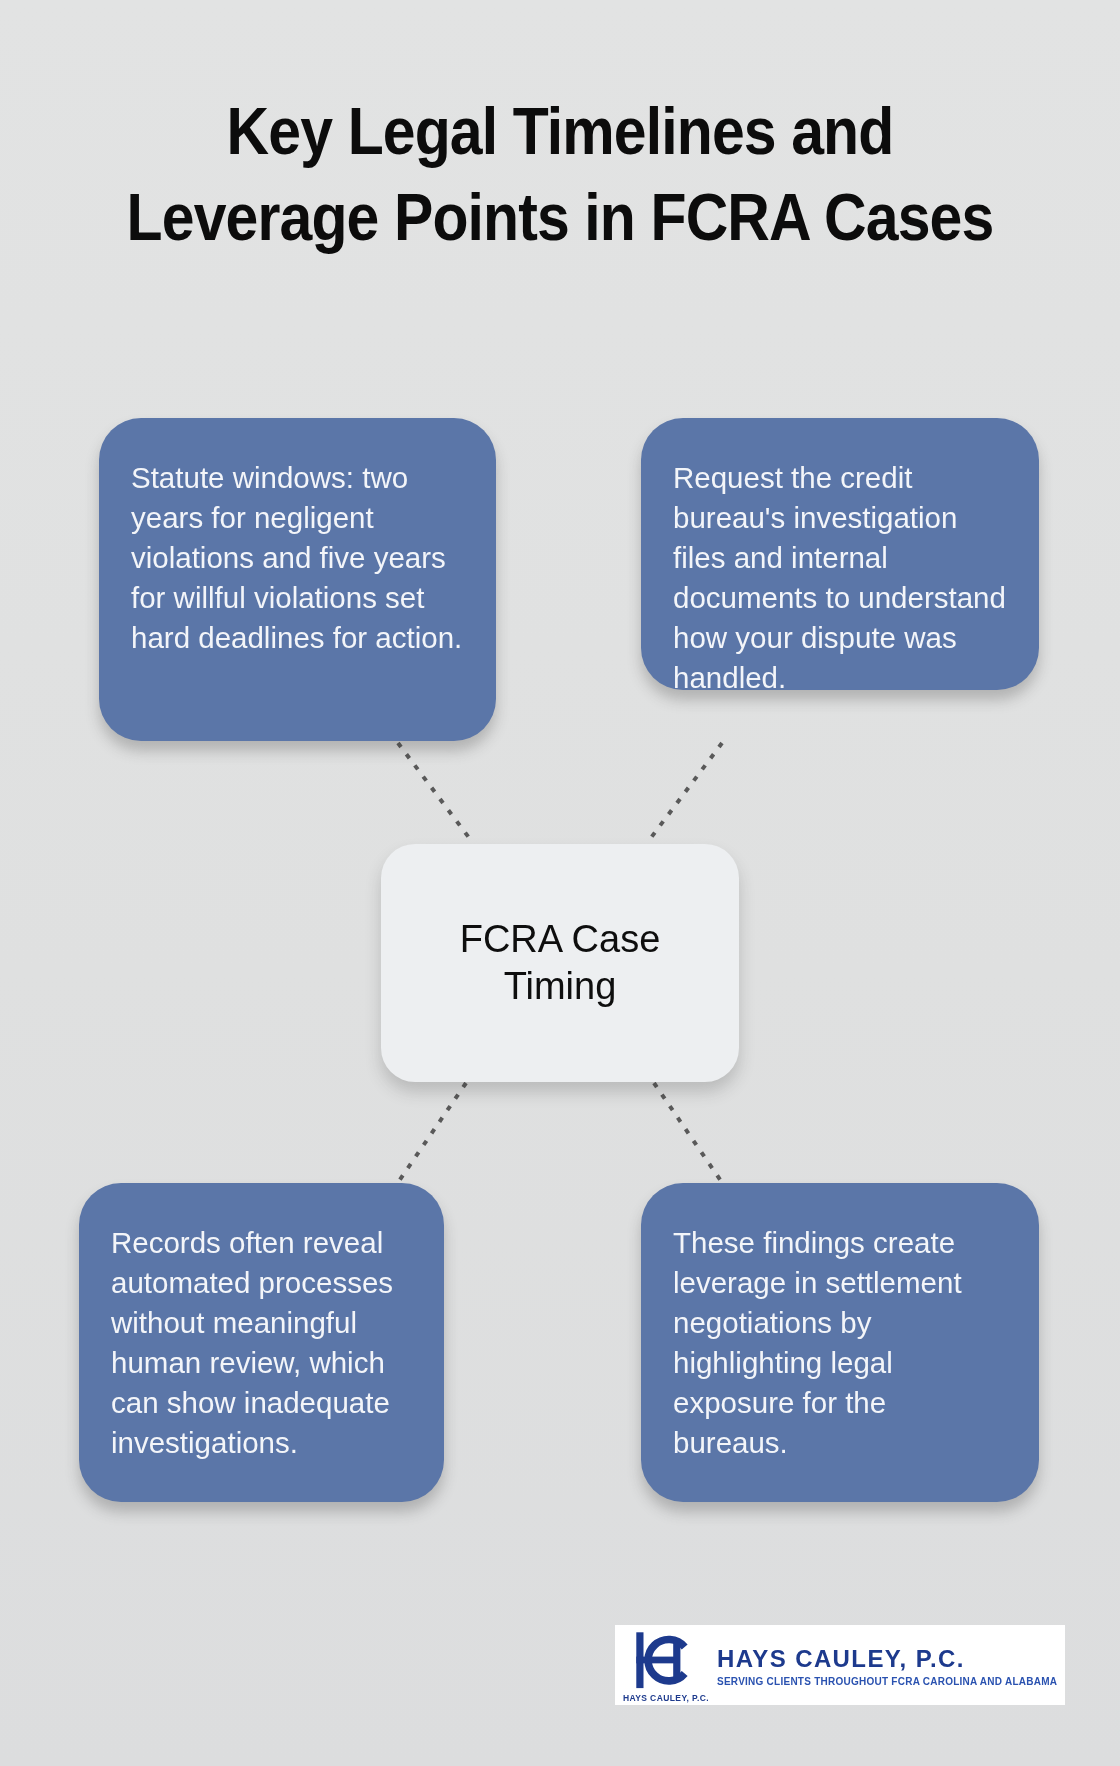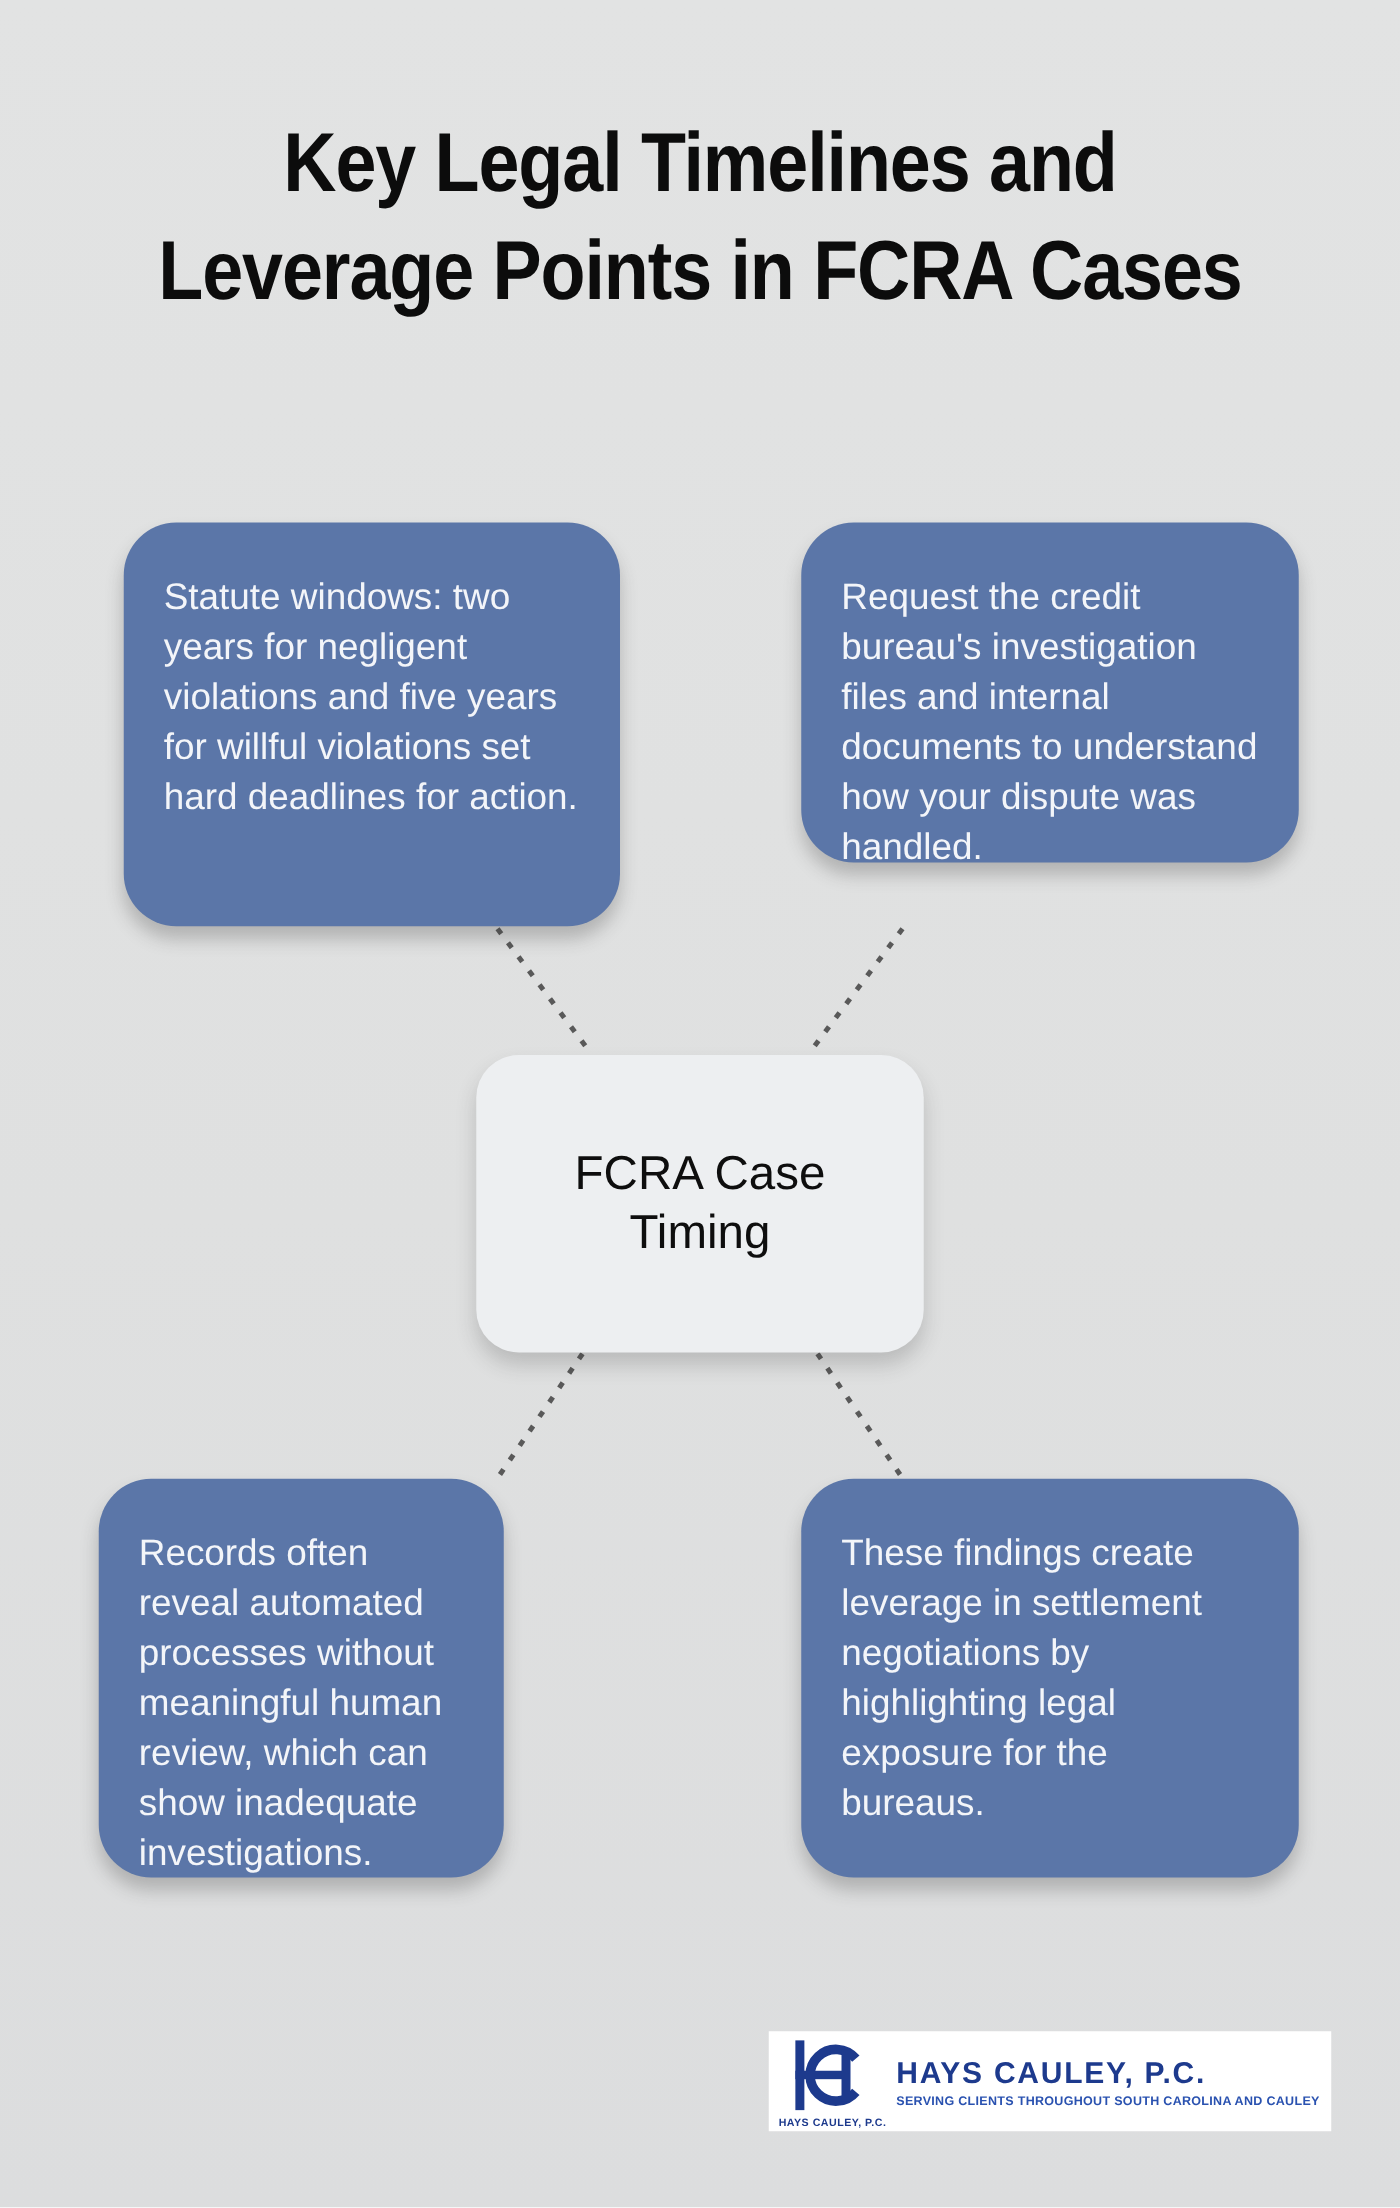--- a/index.html
+++ b/index.html
@@ -45,21 +45,21 @@
     border-radius: 42px;
     color: #f3f5f9;
     font-size: 29.5px;
     line-height: 40px;
     padding: 40px 31px 0 32px;
     box-sizing: border-box;
     box-shadow: 0 10px 14px rgba(60, 60, 60, 0.28);
   }
   .card-tl { left: 81px;  top: 418px;  width: 397px; height: 323px; margin-left: 18px; }
   .card-tr { left: 641px; top: 418px;  width: 398px; height: 272px; }
-  .card-bl { left: 79px;  top: 1183px; width: 324px; height: 319px; }
+  .card-bl { left: 79px;  top: 1183px; width: 365px; height: 319px; }
   .card-br { left: 641px; top: 1183px; width: 398px; height: 319px; }
   .center-node {
     position: absolute;
     left: 381px; top: 844px;
     width: 358px; height: 238px;
     background: #edeff1;
     border-radius: 34px;
     box-shadow: 0 10px 16px rgba(60, 60, 60, 0.22);
     display: flex;
     align-items: center;
@@ -161,17 +161,17 @@
       <svg width="72" height="60" viewBox="0 0 160 132" xmlns="http://www.w3.org/2000/svg">
         <rect x="14" y="0" width="16" height="124" fill="#1d3a8d"></rect>
         <path d="M 121.5 91.5 A 46 46 0 1 1 121.5 32.5" fill="none" stroke="#1d3a8d" stroke-width="17"></path>
         <rect x="14" y="54" width="92" height="15" fill="#1d3a8d"></rect>
         <rect x="96" y="16" width="16" height="92" fill="#1d3a8d"></rect>
       </svg>
       <div class="monogram-caption">HAYS CAULEY, P.C.</div>
     </div>
     <div class="logo-text">
       <div class="logo-name">HAYS CAULEY, P.C.</div>
-      <div class="logo-tagline">SERVING CLIENTS THROUGHOUT SOUTH CAROLINA AND CAULEY</div>
+      <div class="logo-tagline">SERVING CLIENTS THROUGHOUT FCRA CAROLINA AND ALABAMA</div>
     </div>
   </div>
 
 </div>
 
 </body></html>

